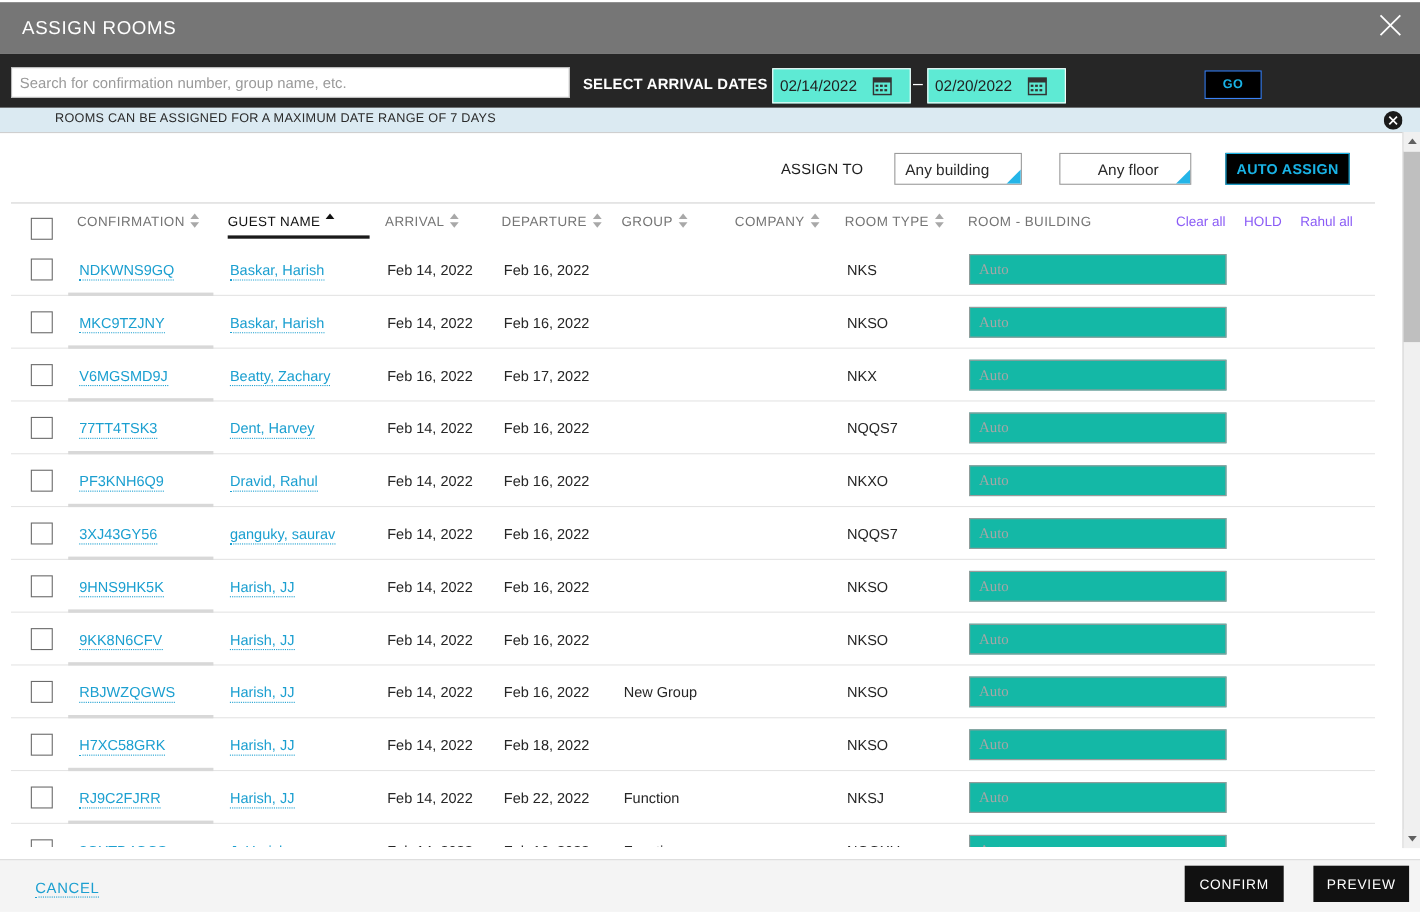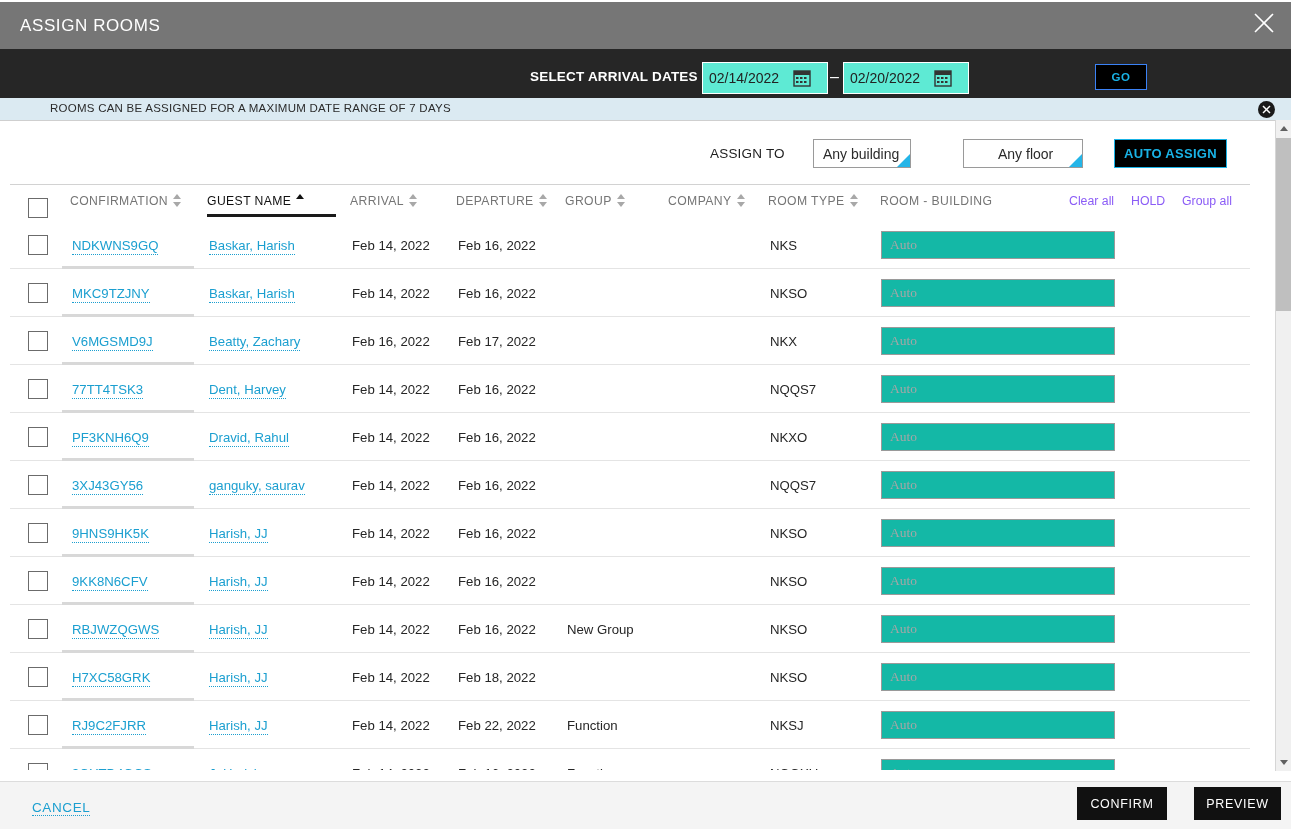--- a/index.html
+++ b/index.html
@@ -117,21 +117,21 @@
     font-size: 14px; color: #2a2a2a;
     display: flex; align-items: center; padding-left: 9px;
     cursor: pointer; overflow: hidden;
   }
   .fakeselect .corner {
     position: absolute; right: 0; bottom: 0;
     width: 0; height: 0;
     border-left: 13px solid transparent;
     border-bottom: 13px solid #24b5e8;
   }
-  #sel-building { left: 813px; width: 98px; }
+  #sel-building { left: 813px; width: 116px; }
   #sel-floor    { left: 963px; width: 120px; padding-left: 34px; }
   .auto-assign-btn {
     position: absolute; left: 1114px; top: 139px; width: 113px; height: 29px;
     background: #000000; border: 1px solid #19b3e6; color: #19b3e6;
     font-family: "Liberation Sans", sans-serif;
     font-size: 13px; font-weight: bold; letter-spacing: 0.3px;
     cursor: pointer;
   }
 
   
@@ -249,20 +249,21 @@
     <span class="titlebar-text">ASSIGN ROOMS</span>
   </div>
   <div class="titlebar-close">
     <svg width="34" height="34" viewBox="0 0 34 34">
       <line x1="8" y1="8" x2="26" y2="26" stroke="#ffffff" stroke-width="1.6"></line>
       <line x1="26" y1="8" x2="8" y2="26" stroke="#ffffff" stroke-width="1.6"></line>
     </svg>
   </div>
 
   <div class="searchbar"></div>
+  <input class="search-input" type="text" placeholder="Search for confirmation number, group name, etc." style="">
 
   <span class="select-dates-label">SELECT ARRIVAL DATES</span>
 
   <div class="datefield from">
     <input type="text" value="02/14/2022" style="">
     <span class="cal-icon">
       <svg width="18" height="18" viewBox="0 0 18 18">
         <rect x="1" y="2" width="16" height="15" fill="none" stroke="#333" stroke-width="1.4"></rect>
         <rect x="1" y="2" width="16" height="4" fill="#333"></rect>
         <g fill="#333">
@@ -335,21 +336,21 @@
       <span class="th" style="left: 350px; top: 194px; position: absolute;"><span>ARRIVAL</span><span class="sort-arrows"><span class="up"></span><span class="dn"></span></span></span>
       <span class="th" style="left: 456px; top: 194px; position: absolute;"><span>DEPARTURE</span><span class="sort-arrows"><span class="up"></span><span class="dn"></span></span></span>
       <span class="th" style="left: 565px; top: 194px; position: absolute;"><span>GROUP</span><span class="sort-arrows"><span class="up"></span><span class="dn"></span></span></span>
       <span class="th" style="left: 668px; top: 194px; position: absolute;"><span>COMPANY</span><span class="sort-arrows"><span class="up"></span><span class="dn"></span></span></span>
       <span class="th" style="left: 768px; top: 194px; position: absolute;"><span>ROOM TYPE</span><span class="sort-arrows"><span class="up"></span><span class="dn"></span></span></span>
       <span class="th" style="left: 880px; top: 194px; position: absolute;"><span>ROOM - BUILDING</span></span>
     </div>
   <div id="hdr-actions">
       <span class="hdr-action" style="left: 1069px;">Clear all</span>
       <span class="hdr-action" style="left: 1131px;">HOLD</span>
-      <span class="hdr-action" style="left: 1182px;">Group all</span>
+      <span class="hdr-action" style="left: 1182px;">Rahul all</span>
     </div>
 
   <div class="rows-clip">
     <div id="rows">
         <div class="row">
           <span class="chk rowchk"></span>
           <span class="cell c-conf"><span class="cell-link">NDKWNS9GQ</span></span>
           <span class="cell c-name"><span class="cell-link">Baskar, Harish</span></span>
           <span class="cell c-arr">Feb 14, 2022</span>
           <span class="cell c-dep">Feb 16, 2022</span>

